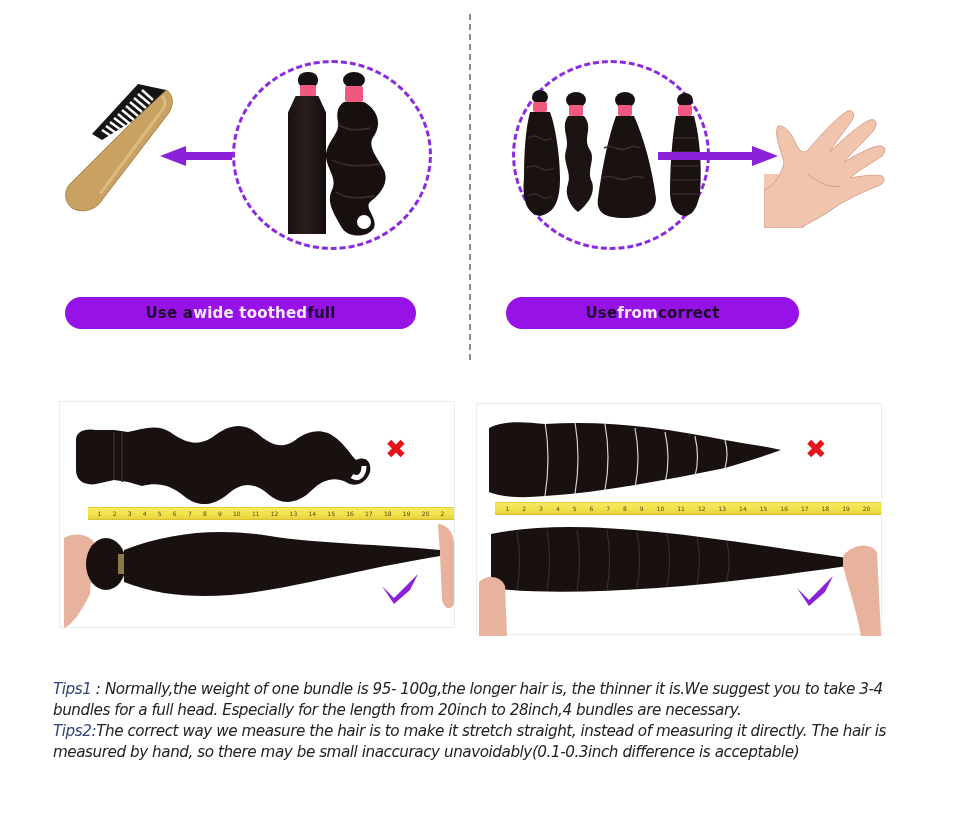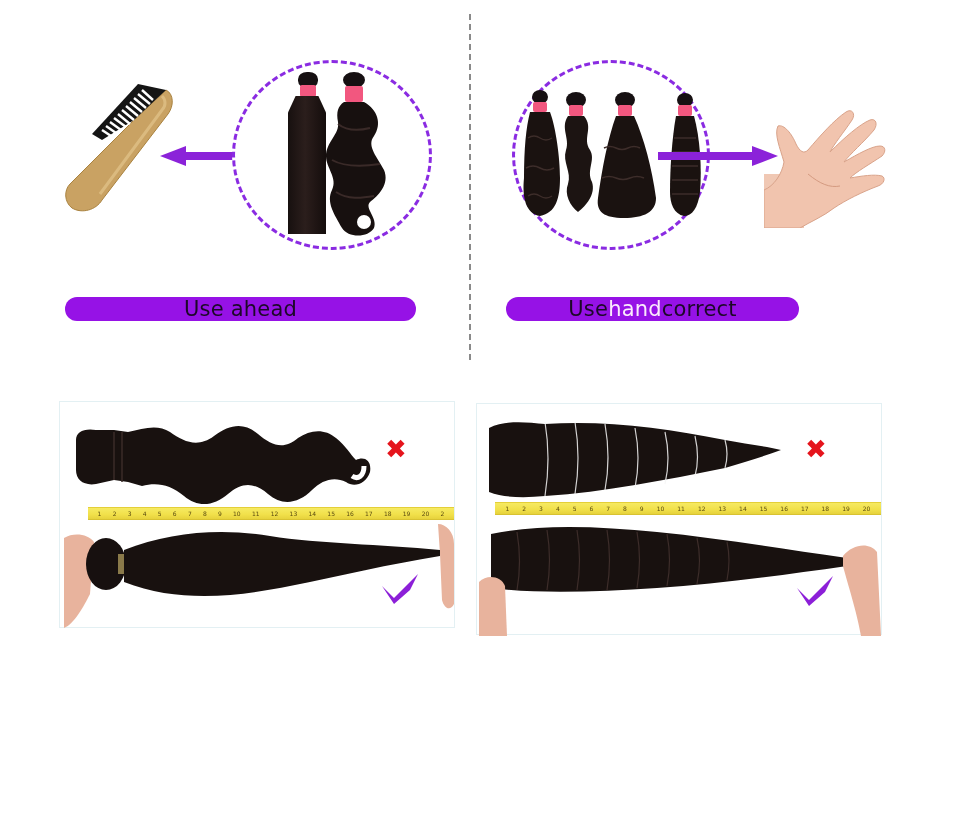--- a/index.html
+++ b/index.html
@@ -29,24 +29,24 @@
       border-right: 26px solid #8b22d9;
     }
     .arrow-head-right {
       position: absolute; width: 0; height: 0;
       border-top: 10px solid transparent; border-bottom: 10px solid transparent;
       border-left: 26px solid #8b22d9;
     }
 
     
     .pill {
-      position: absolute; height: 24px; border-radius: 18px;
+      position: absolute; height: 32px; border-radius: 18px;
       background: #9612e6;
       display: flex; align-items: center; justify-content: center;
-      font-family: "DejaVu Sans", sans-serif; font-size: 21px; font-weight: normal;
+      font-family: "DejaVu Sans", sans-serif; font-size: 15px; font-weight: bold;
       letter-spacing: 0.2px; white-space: nowrap;
     }
     .pill .dark { color: #1c0828; }
     .pill .light { color: #fbeafc; }
 
     
     .band { position: absolute; background: #f2577f; border-radius: 2px; }
     .knot { position: absolute; background: #161012; border-radius: 45%; }
     .hair-straight {
       position: absolute; background: linear-gradient(90deg, #17100f 0%, #2b1e1c 45%, #140d0c 100%);
@@ -127,21 +127,22 @@
     <rect x="27" y="14" width="18" height="16" rx="2" fill="#f2577f"></rect>
     <path d="M26 30 L46 30 C60 38 64 52 56 64 C48 74 60 86 66 98 C72 112 60 124 52 130
              C46 136 60 146 56 156 C50 166 30 166 24 156 C16 142 8 130 14 118
              C20 106 8 96 8 84 C8 70 22 62 20 50 C18 40 20 34 26 30 Z" fill="#17100f"></path>
     <circle cx="46" cy="150" r="7" fill="#ffffff"></circle>
     <path d="M20 52 C30 60 44 58 52 56 M14 88 C28 96 48 94 62 92 M18 120 C30 128 44 126 56 124" stroke="#3a2a28" stroke-width="2" fill="none"></path>
   </svg>
 
   <div class="pill" style="left:65px;top:297px;width:351px;">
     <span class="dark">Use a </span>
-    <span class="dark"> head</span>
+    <span class="light">wide toothed</span>
+    <span class="dark"> full</span>
   </div>
 </div>
 
 <div class="divider"></div>
 
 <div>
 
   <div class="dash-circle" style="left:512px;top:60px;width:198px;height:190px;"></div>
 
   <svg class="abs" style="left:520px;top:88px;z-index:1;" width="185" height="135" viewBox="0 0 185 135">
@@ -179,21 +180,21 @@
              C56 32 70 16 82 8 C88 4 92 10 88 16 C80 28 70 40 66 48
              C80 34 96 20 106 16 C112 14 114 20 110 26 C100 38 86 50 80 58
              C94 50 108 42 116 42 C122 42 122 48 118 52 C106 60 92 68 86 74
              C98 72 110 70 118 72 C122 74 120 80 114 82 C98 88 82 96 70 104
              C60 112 46 118 36 124 Z" fill="#f1c4ae" stroke="#d9a38a" stroke-width="1"></path>
     <path d="M44 70 C56 80 66 84 76 82" stroke="#d49a80" stroke-width="1" fill="none"></path>
   </svg>
 
   <div class="pill" style="left:506px;top:297px;width:293px;">
     <span class="dark">Use </span>
-    <span class="light">hand</span>
+    <span class="light">from</span>
     <span class="dark"> correct</span>
   </div>
 </div>
 
 <div class="photo-panel" style="left:59px;top:401px;width:396px;height:227px;">
 
   <svg class="abs" style="left:14px;top:18px;" width="300" height="90" viewBox="0 0 300 90">
     <path d="M2 20 C2 12 10 8 22 10 L40 10 L54 12 C70 8 84 4 96 12 C110 22 124 28 140 16
              C156 4 170 2 184 14 C198 26 210 30 224 18 C236 10 250 8 262 18
              C272 26 276 34 282 40 C290 36 298 40 296 52 C292 64 280 68 272 62
@@ -283,13 +284,15 @@
     </g>
     <path d="M2 60 C10 52 24 54 28 64 L30 114 L2 114 Z" fill="#e8b39d"></path>
     <path d="M366 34 C376 22 392 20 400 30 L404 114 L384 114 C380 90 370 60 366 44 Z" fill="#e8b39d"></path>
   </svg>
   <svg class="check-mark" style="left:318px;top:170px;" width="40" height="32" viewBox="0 0 40 32">
     <path d="M2 14 L14 26 L38 2 L30 18 L14 32 Z" fill="#8c1fd8"></path>
   </svg>
 </div>
 
 <div class="tips">
+  <p><span class="label">Tips1</span><span> : Normally,the weight of one bundle is 95- 100g,the longer hair is, the thinner it is.We suggest you to take 3-4 bundles for a full head. Especially for the length from 20inch to 28inch,4 bundles are necessary.</span></p>
+  <p><span class="label">Tips2:</span><span>The correct way we measure the hair is to make it stretch straight, instead of measuring it directly. The hair is measured by hand, so there may be small inaccuracy unavoidably(0.1-0.3inch difference is acceptable)</span></p>
 </div>
 
 </body></html>

